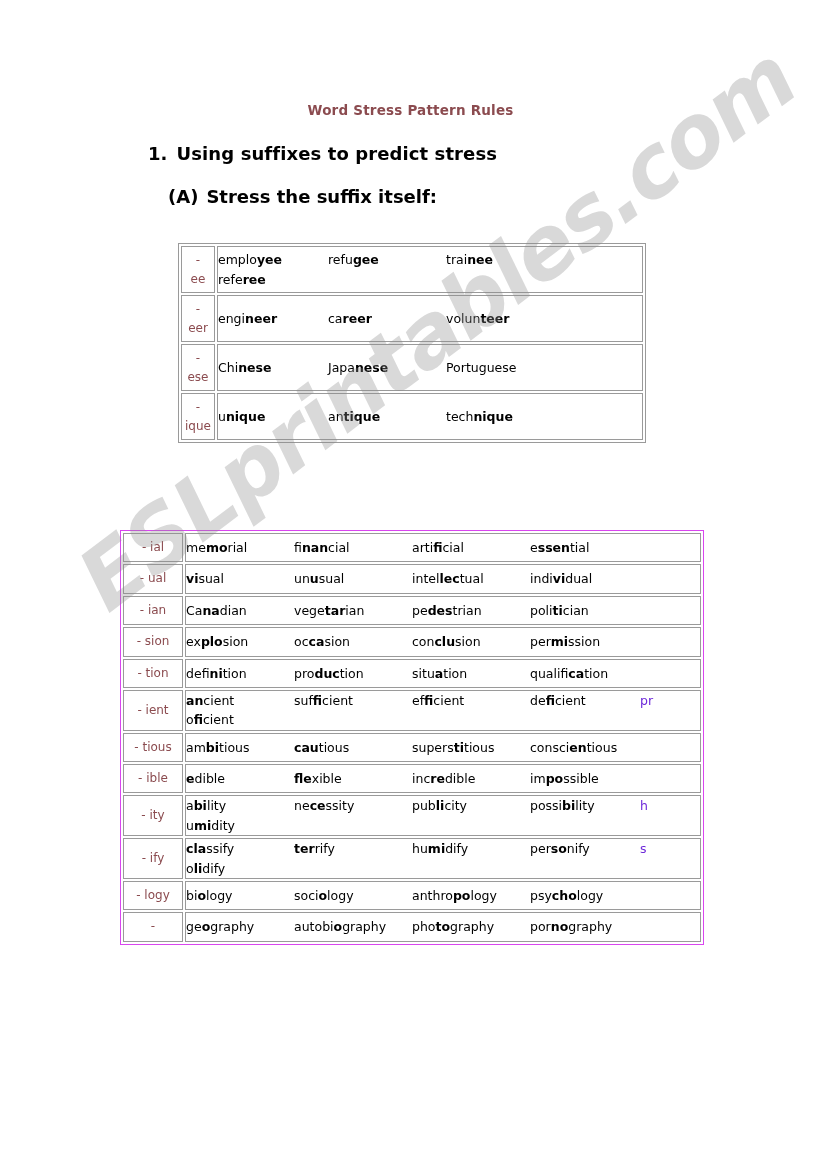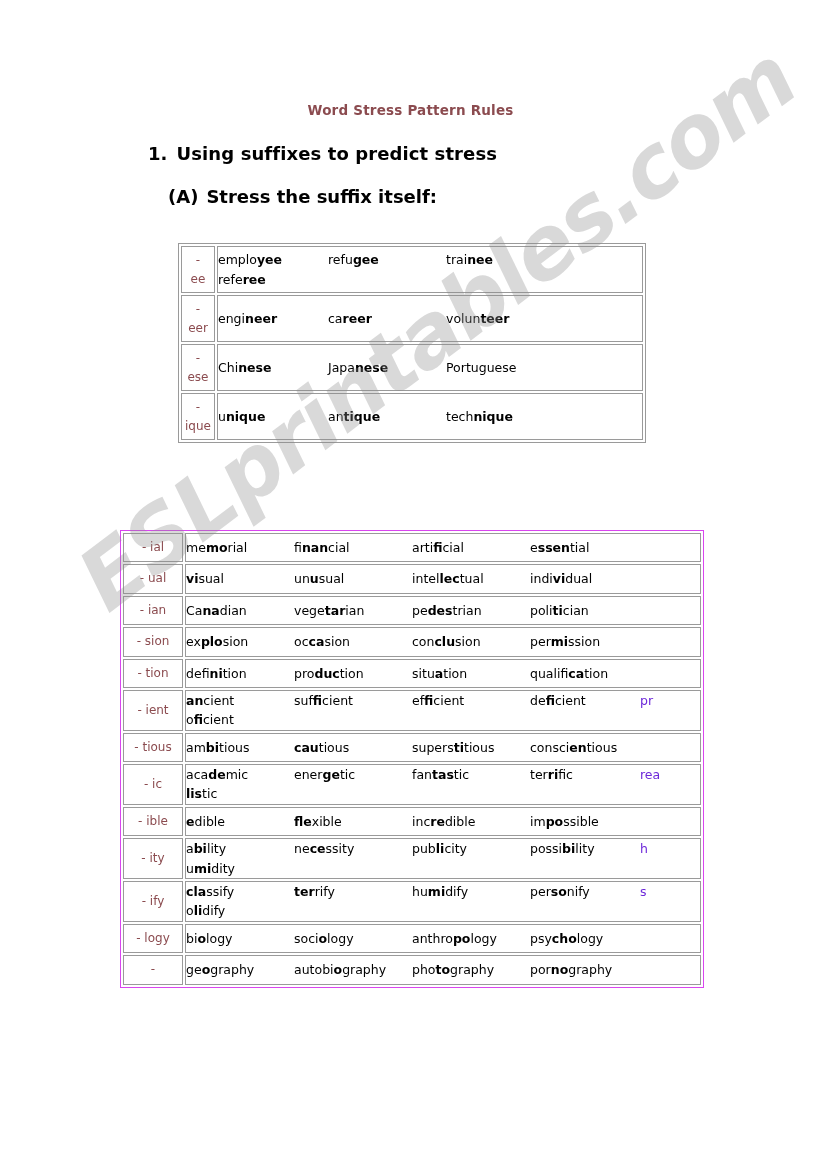--- a/index.html
+++ b/index.html
@@ -269,27 +269,20 @@
               <div class="slots"><span class="w">o<b>fi</b>cient</span></div>
             </td>
           </tr>
           <tr>
             <td class="sfx">- tious</td>
             <td class="words">
               <div class="slots"><span class="w c1">am<b>bi</b>tious</span><span class="w c2"><b>cau</b>tious</span><span class="w c3">supers<b>ti</b>tious</span><span class="w c4">consci<b>en</b>tious</span></div>
             </td>
           </tr>
           <tr>
-            <td class="sfx">- ic</td>
-            <td class="words">
-              <div class="slots"><span class="w c1">aca<b>de</b>mic</span><span class="w c2">ener<b>ge</b>tic</span><span class="w c3">fan<b>tas</b>tic</span><span class="w c4">ter<b>ri</b>fic</span><span class="w overflow">rea</span></div>
-              <div class="slots"><span class="w"><b>lis</b>tic</span></div>
-            </td>
-          </tr>
-          <tr>
             <td class="sfx">- ible</td>
             <td class="words">
               <div class="slots"><span class="w c1"><b>e</b>dible</span><span class="w c2"><b>fle</b>xible</span><span class="w c3">inc<b>re</b>dible</span><span class="w c4">im<b>po</b>ssible</span></div>
             </td>
           </tr>
           <tr>
             <td class="sfx">- ity</td>
             <td class="words">
               <div class="slots"><span class="w c1">a<b>bi</b>lity</span><span class="w c2">ne<b>ce</b>ssity</span><span class="w c3">pub<b>li</b>city</span><span class="w c4">possi<b>bi</b>lity</span><span class="w overflow">h</span></div>
               <div class="slots"><span class="w">u<b>mi</b>dity</span></div>

